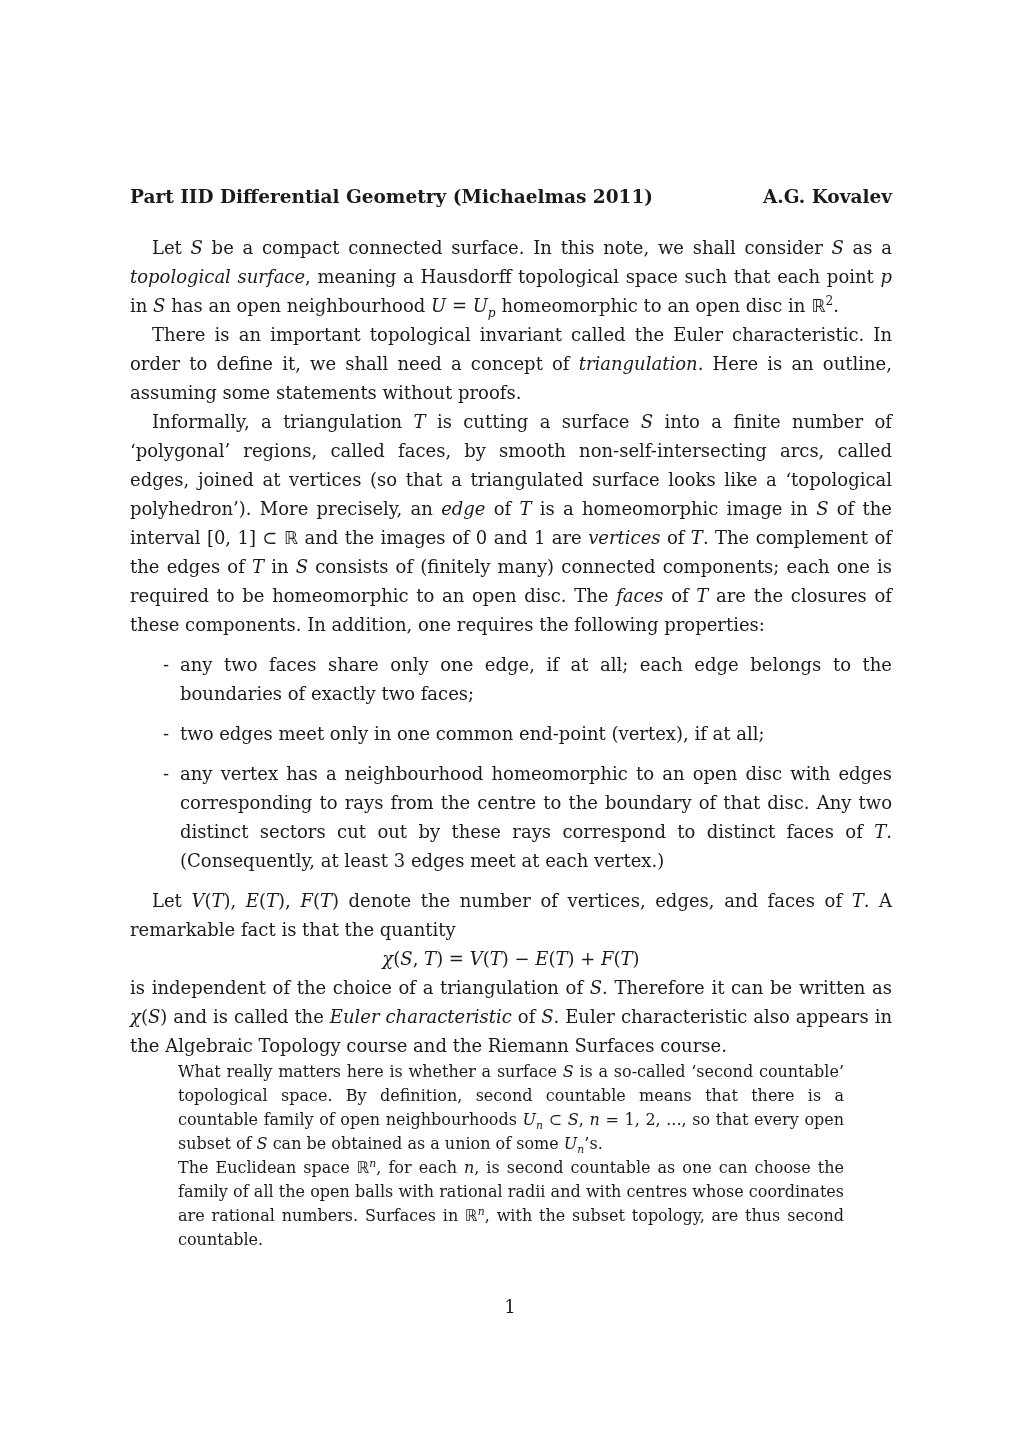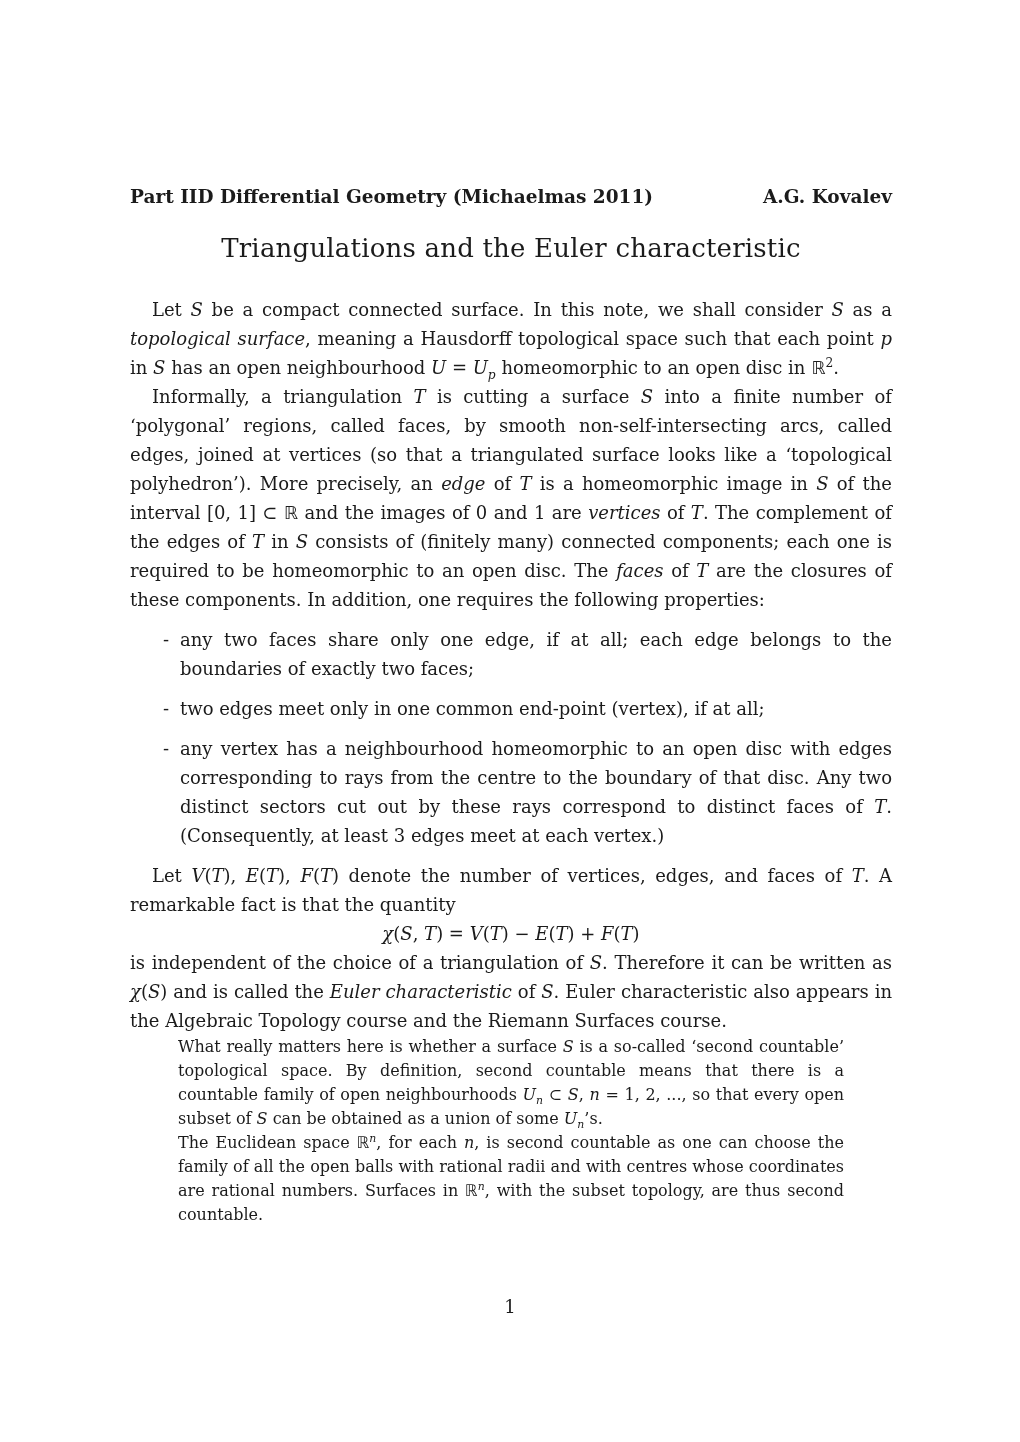--- a/index.html
+++ b/index.html
@@ -34,24 +34,24 @@
 <body>
 
 <div class="page">
   <div class="content">
 
     <div class="docheader">
       <span>Part IID Differential Geometry (Michaelmas 2011)</span>
       <span>A.G. Kovalev</span>
     </div>
 
-    <h1 class="title">Triangulations and the Euler characteristic</h1>
 
     <div class="body-text">
       <p class="p"><span>Let </span><span class="it">S</span><span> be a compact connected surface. In this note, we shall consider </span><span class="it">S</span><span> as a </span><span class="it">topological surface</span><span>, meaning a Hausdorff topological space such that each point </span><span class="it">p</span><span> in </span><span class="it">S</span><span> has an open neighbourhood </span><span class="it">U</span><span> = </span><span class="it">U</span><sub class="it">p</sub><span> homeomorphic to an open disc in </span><span class="bb">ℝ</span><sup>2</sup><span>.</span></p>
+      <p class="p"><span>There is an important topological invariant called the Euler characteristic. In order to define it, we shall need a concept of </span><span class="it">triangulation</span><span>. Here is an outline, assuming some statements without proofs.</span></p>
       <p class="p"><span>Informally, a triangulation </span><span class="cal">T</span><span> is cutting a surface </span><span class="it">S</span><span> into a finite number of ‘polygonal’ regions, called faces, by smooth non-self-intersecting arcs, called edges, joined at vertices (so that a triangulated surface looks like a ‘topological polyhedron’). More precisely, an </span><span class="it">edge</span><span> of </span><span class="cal">T</span><span> is a homeomorphic image in </span><span class="it">S</span><span> of the interval [0, 1] ⊂ </span><span class="bb">ℝ</span><span> and the images of 0 and 1 are </span><span class="it">vertices</span><span> of </span><span class="cal">T</span><span>. The complement of the edges of </span><span class="cal">T</span><span> in </span><span class="it">S</span><span> consists of (finitely many) connected components; each one is required to be homeomorphic to an open disc. The </span><span class="it">faces</span><span> of </span><span class="cal">T</span><span> are the closures of these components. In addition, one requires the following properties:</span></p>
 
       <div class="list">
         <div class="item">
           <span class="dash">-</span>
           <span class="item-body"><span>any two faces share only one edge, if at all; each edge belongs to the boundaries of exactly two faces;</span></span>
         </div>
         <div class="item">
           <span class="dash">-</span>
           <span class="item-body"><span>two edges meet only in one common end-point (vertex), if at all;</span></span>

